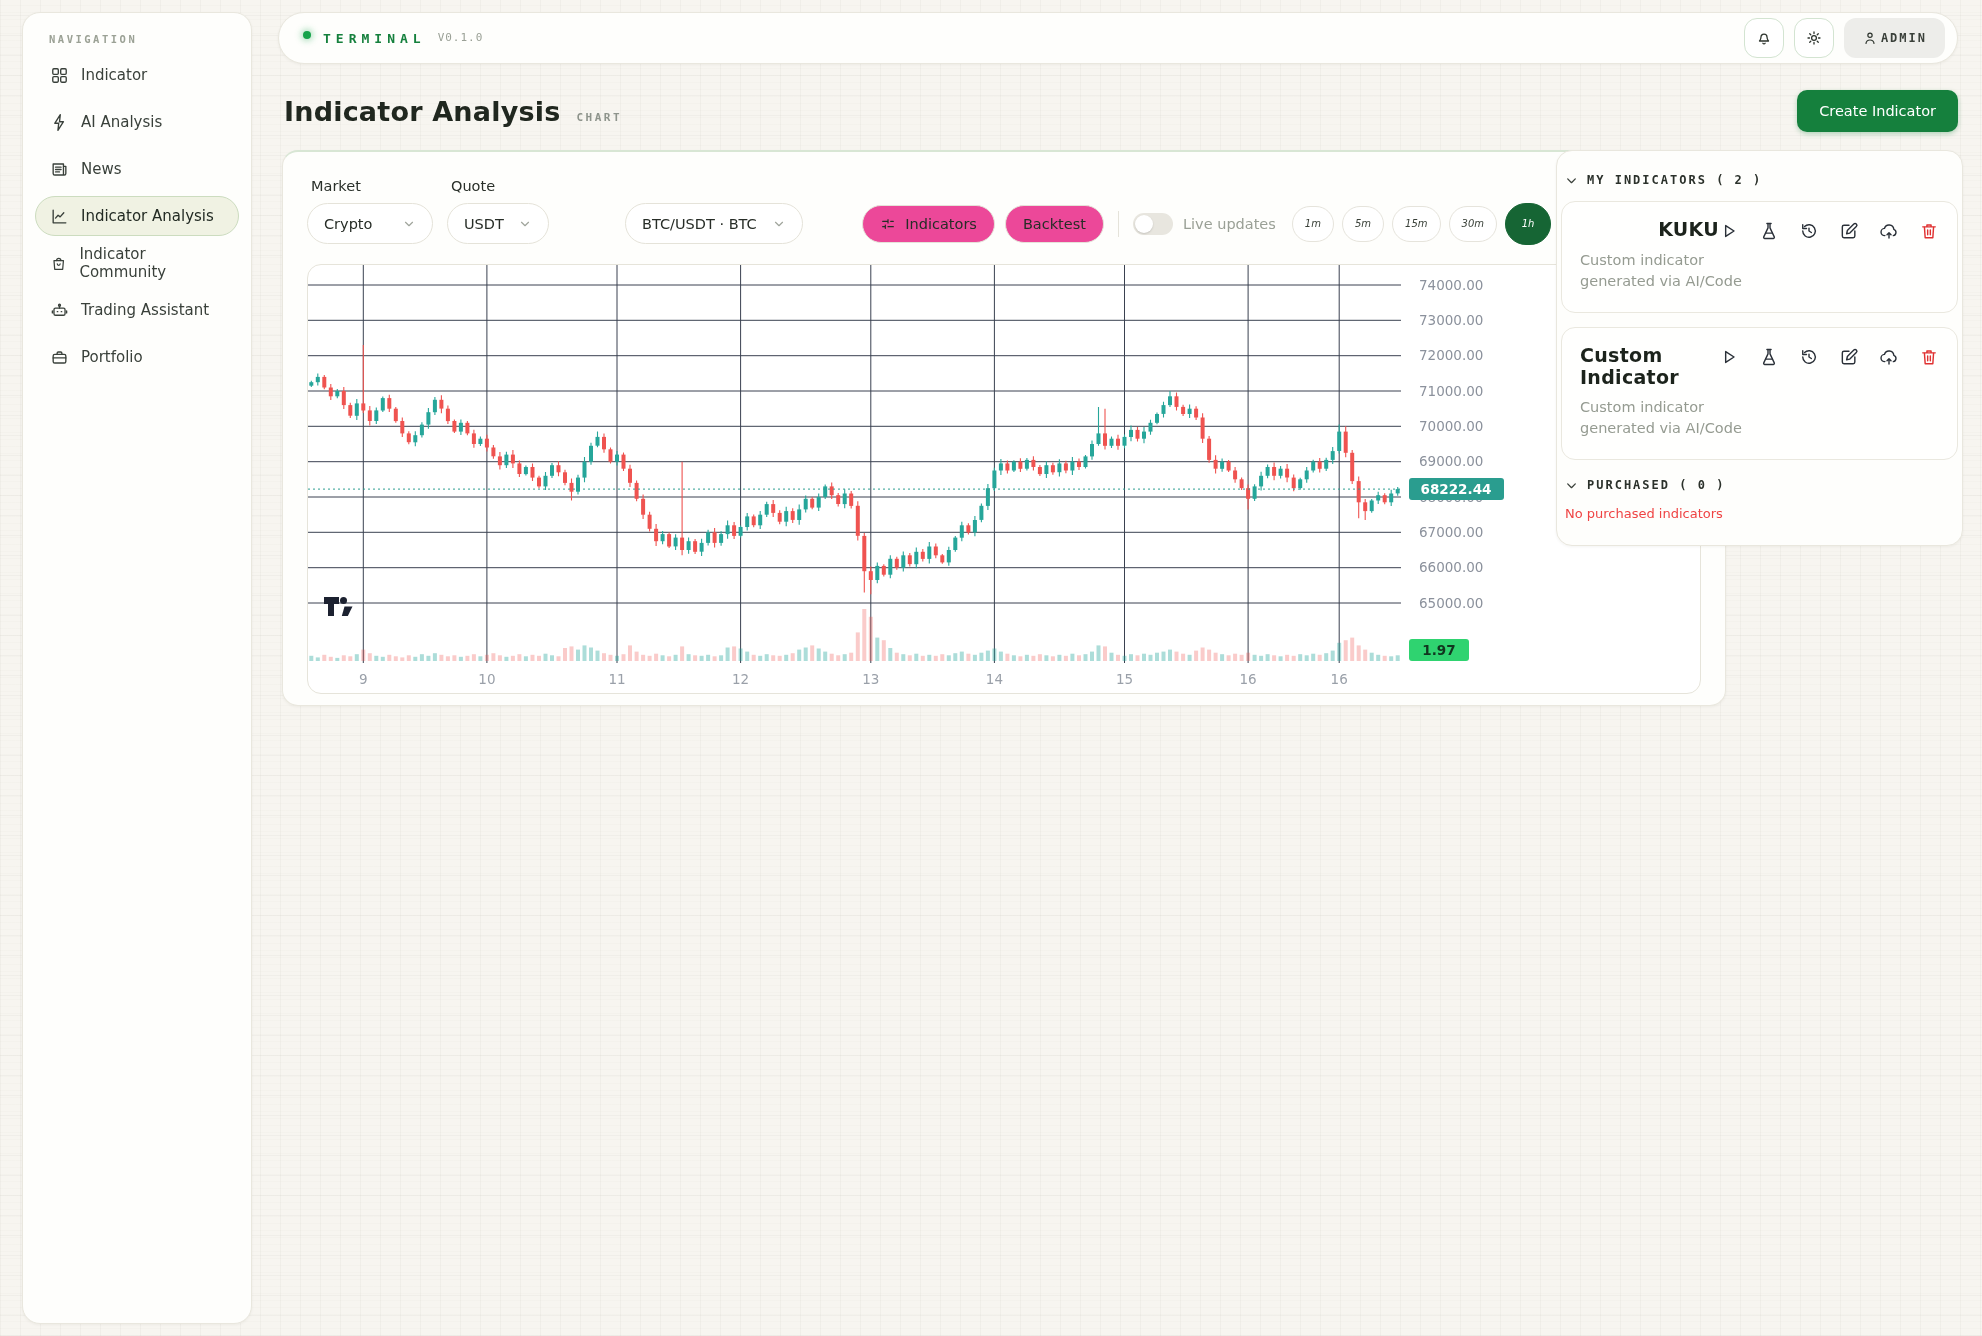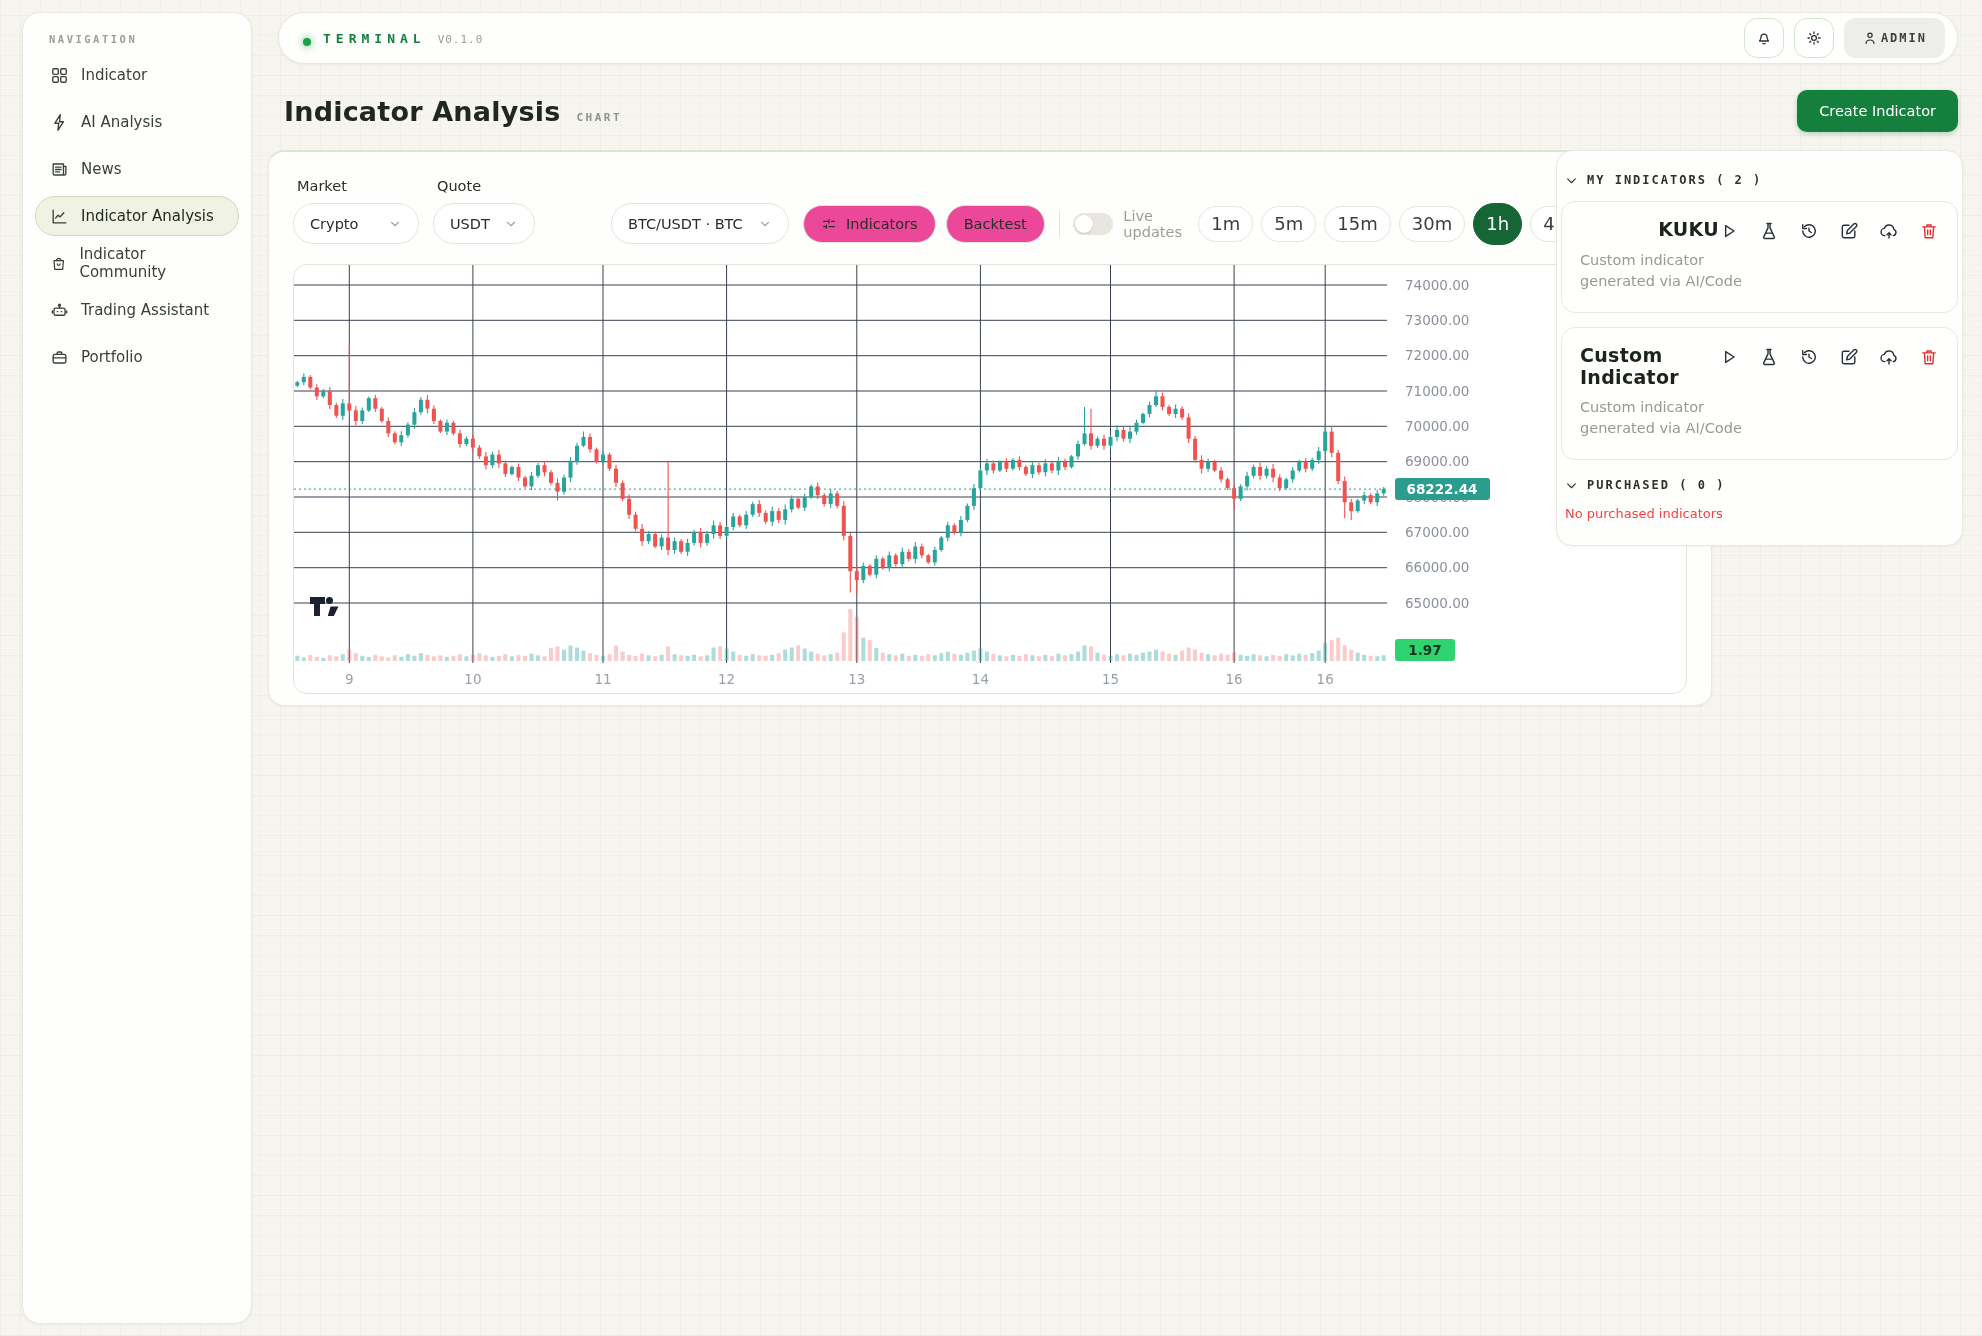--- a/index.html
+++ b/index.html
@@ -21,52 +21,52 @@
   .logo-row { display:flex; align-items:center; gap:14px; padding:18px 10px 16px 12px; border-bottom:1px solid #efede5; }
   .brand { font-family:"DejaVu Sans Mono", monospace; font-weight:bold; font-size:17px; letter-spacing:3px; color:#1d241e; }
   .logo-badge { width:38px; height:38px; border-radius:50%; background:#fbf6ea; border:1px solid #eee3cd; display:flex; align-items:center; justify-content:center; }
   .nav-section-label { font-family:"DejaVu Sans Mono", monospace; font-size:10.5px; font-weight:bold; letter-spacing:2.5px; color:#9ba195; margin:20px 0 10px 14px; }
   .nav-item { display:flex; align-items:center; gap:12px; height:40px; padding:0 14px; border-radius:20px; border:1px solid transparent; margin-bottom:7px; font-size:15px; color:#39403a; cursor:pointer; }
   .nav-item.active { background:#f0f2e3; border-color:#ccdcbf; color:#222a23; font-weight:500; }
   .nav-item svg { width:19px; height:19px; stroke:#39403a; }
 
   
   .topbar { position:absolute; left:278px; top:12px; width:1680px; height:52px; border-radius:26px; display:flex; align-items:center; justify-content:space-between; padding:0 12px 0 24px; }
-  .term-left { display:flex; align-items:flex-end; gap:12px; }
+  .term-left { display:flex; align-items:flex-start; gap:12px; }
   .status-dot { width:8px; height:8px; border-radius:50%; background:#16a34a; box-shadow:0 0 6px 2px rgba(22,163,74,0.35); }
   .term-title { font-family:"DejaVu Sans Mono", monospace; font-weight:bold; font-size:13px; letter-spacing:5px; color:#15803d; }
   .term-ver { font-family:"DejaVu Sans Mono", monospace; font-size:11px; letter-spacing:1px; color:#9aa096; }
   .term-right { display:flex; align-items:center; gap:10px; }
   .icon-btn { width:40px; height:40px; border-radius:13px; background:#fff; border:1px solid #d3e4d1; display:flex; align-items:center; justify-content:center; cursor:pointer; }
   .icon-btn svg { width:18px; height:18px; stroke:#2c332c; }
   .admin-pill { height:40px; border-radius:12px; background:#ededea; display:flex; align-items:center; gap:3px; padding:0 18px; cursor:pointer; }
   .admin-pill svg { width:16px; height:16px; stroke:#2c332c; }
   .admin-pill span { font-family:"DejaVu Sans Mono", monospace; font-size:12px; font-weight:bold; letter-spacing:2px; color:#3a403a; }
 
   
   .title-row { position:absolute; left:284px; top:90px; width:1674px; display:flex; align-items:center; justify-content:space-between; }
   .title-left { display:flex; align-items:baseline; gap:16px; }
   .page-title { font-size:27px; font-weight:bold; color:#20271f; letter-spacing:0.2px; }
   .page-badge { font-family:"DejaVu Sans Mono", monospace; font-size:11px; font-weight:bold; letter-spacing:2.5px; color:#8e948c; }
   .create-btn { height:42px; padding:0 22px; border:none; border-radius:10px; background:#15803d; color:#fff; font-family:"DejaVu Sans", sans-serif; font-size:14.5px; font-weight:500; cursor:pointer; box-shadow:0 2px 5px rgba(21,128,61,0.3); }
 
   
-  .chart-card { position:absolute; left:268px; top:150px; width:1444px; height:556px; padding:26px 24px 20px; border-top:2px solid #d8e6d4; }
+  .chart-card { position:absolute; left:282px; top:150px; width:1444px; height:556px; padding:26px 24px 20px; border-top:2px solid #d8e6d4; }
   .controls { display:flex; align-items:flex-end; gap:14px; }
   .ctrl-group .ctrl-label { font-size:14.5px; color:#2a302a; margin:0 0 9px 4px; }
   .select { height:41px; border:1px solid #e5e3d9; border-radius:21px; background:#fff; display:flex; align-items:center; justify-content:space-between; gap:12px; padding:0 16px; font-size:14.5px; color:#272d27; cursor:pointer; }
   .select svg { width:14px; height:14px; stroke:#a0a59c; }
   .ctrl-right { display:flex; align-items:center; gap:10px; margin-left:auto; height:41px; }
   .pill-btn { height:38px; border-radius:19px; border:1px solid #e5e3d9; background:#ec4899; display:flex; align-items:center; gap:9px; padding:0 17px; font-size:14.5px; color:#272d27; cursor:pointer; font-family:"DejaVu Sans", sans-serif; }
   .pill-btn svg { width:16px; height:16px; stroke:#272d27; }
   .v-divider { width:1px; height:26px; background:#e5e3da; margin:0 4px; }
   .toggle { width:40px; height:22px; border-radius:11px; background:#e8e6df; position:relative; cursor:pointer; flex:none; }
   .toggle .knob { position:absolute; left:2px; top:2px; width:18px; height:18px; border-radius:50%; background:#fff; box-shadow:0 1px 2px rgba(0,0,0,0.15); }
   .live-label { font-size:14.5px; color:#9aa096; margin-right:6px; }
-  .tf-pill { height:36px; min-width:42px; padding:0 12px; border-radius:18px; border:1px solid #e6e4dc; background:#fff; font-size:18px; font-weight:500; color:#394038; display:flex; align-items:center; justify-content:center; cursor:pointer; font-family:"DejaVu Sans", sans-serif; }
+  .tf-pill { height:36px; min-width:42px; padding:0 12px; border-radius:18px; border:1px solid #e6e4dc; background:#fff; font-size:10px; font-weight:500; color:#394038; display:flex; align-items:center; justify-content:center; cursor:pointer; font-family:"DejaVu Sans", sans-serif;font-style:italic; }
   .tf-pill.active { height:42px; min-width:46px; border-radius:22px; background:#166534; border-color:#166534; color:#fff; }
   .chart-frame { margin-top:20px; border:1px solid #e6e4da; border-radius:14px; overflow:hidden; background:#fff; }
   .chart-frame svg { display:block; }
 
   
   .panel { position:absolute; left:1556px; top:150px; width:407px; padding:20px 4px 24px; border-radius:16px; }
   .panel-header { display:flex; align-items:center; gap:9px; margin:2px 0 14px 4px; cursor:pointer; }
   .panel-header svg { width:13px; height:13px; stroke:#3a403a; }
   .panel-header span { font-family:"DejaVu Sans Mono", monospace; font-size:12px; font-weight:bold; letter-spacing:2px; color:#2b312b; }
   .ind-card { border:1px solid #eae8df; border-radius:14px; padding:16px 18px 20px; margin-bottom:14px; background:#fffffe; }

